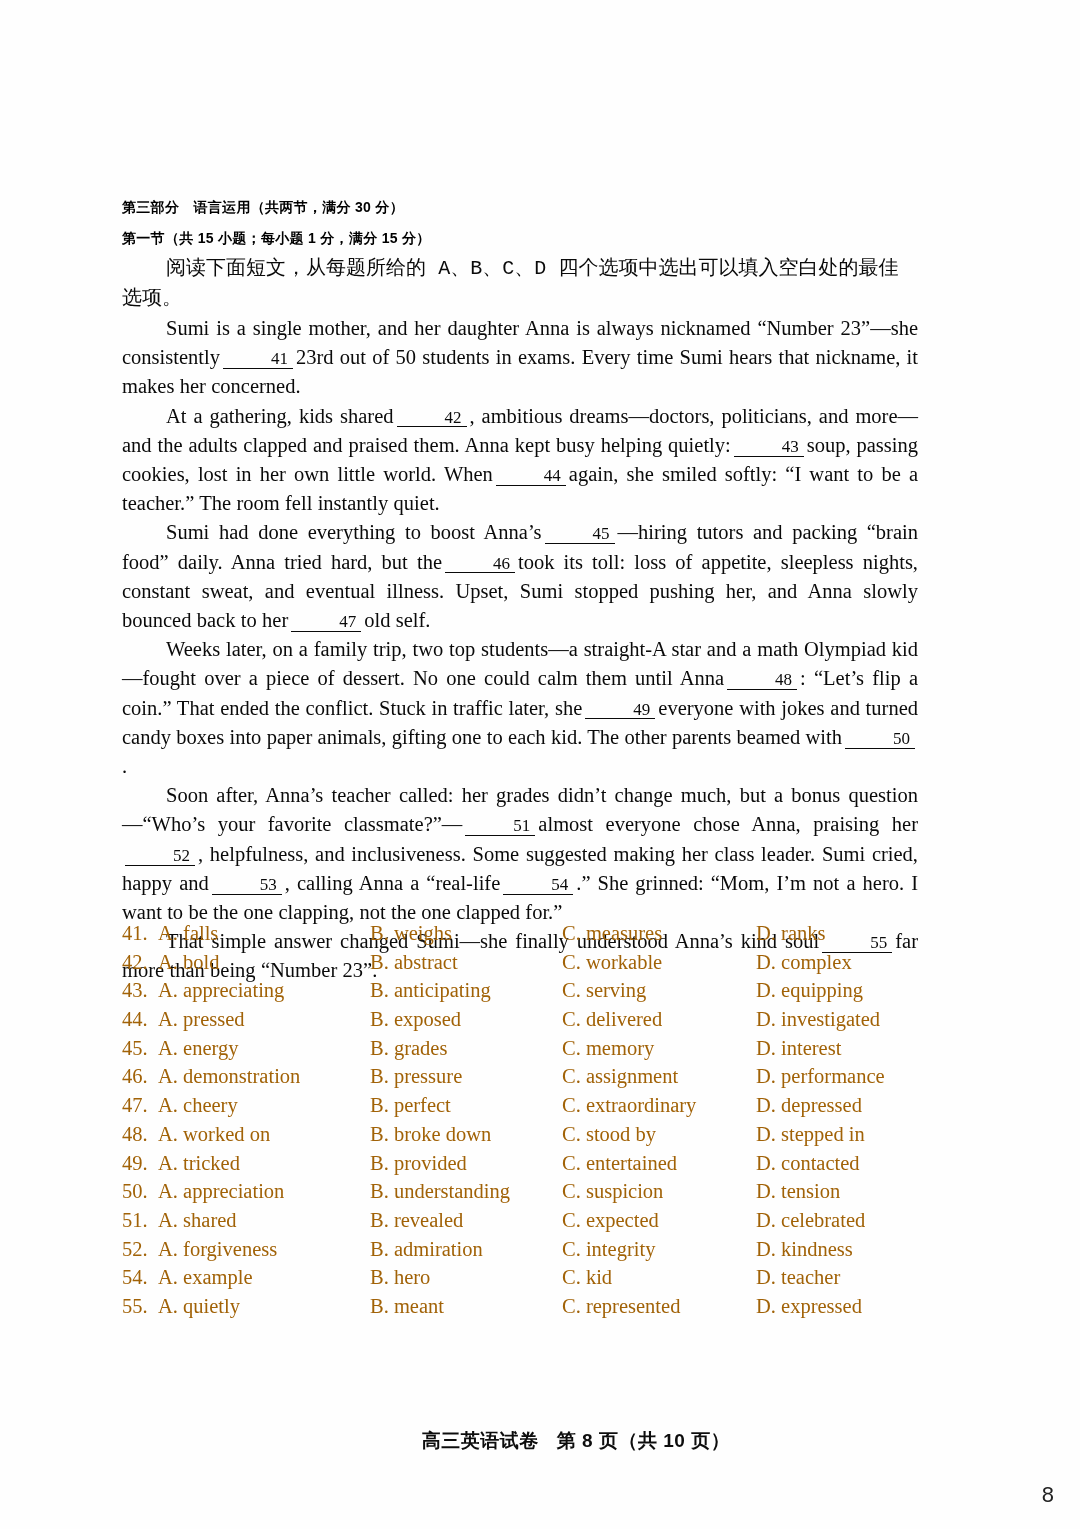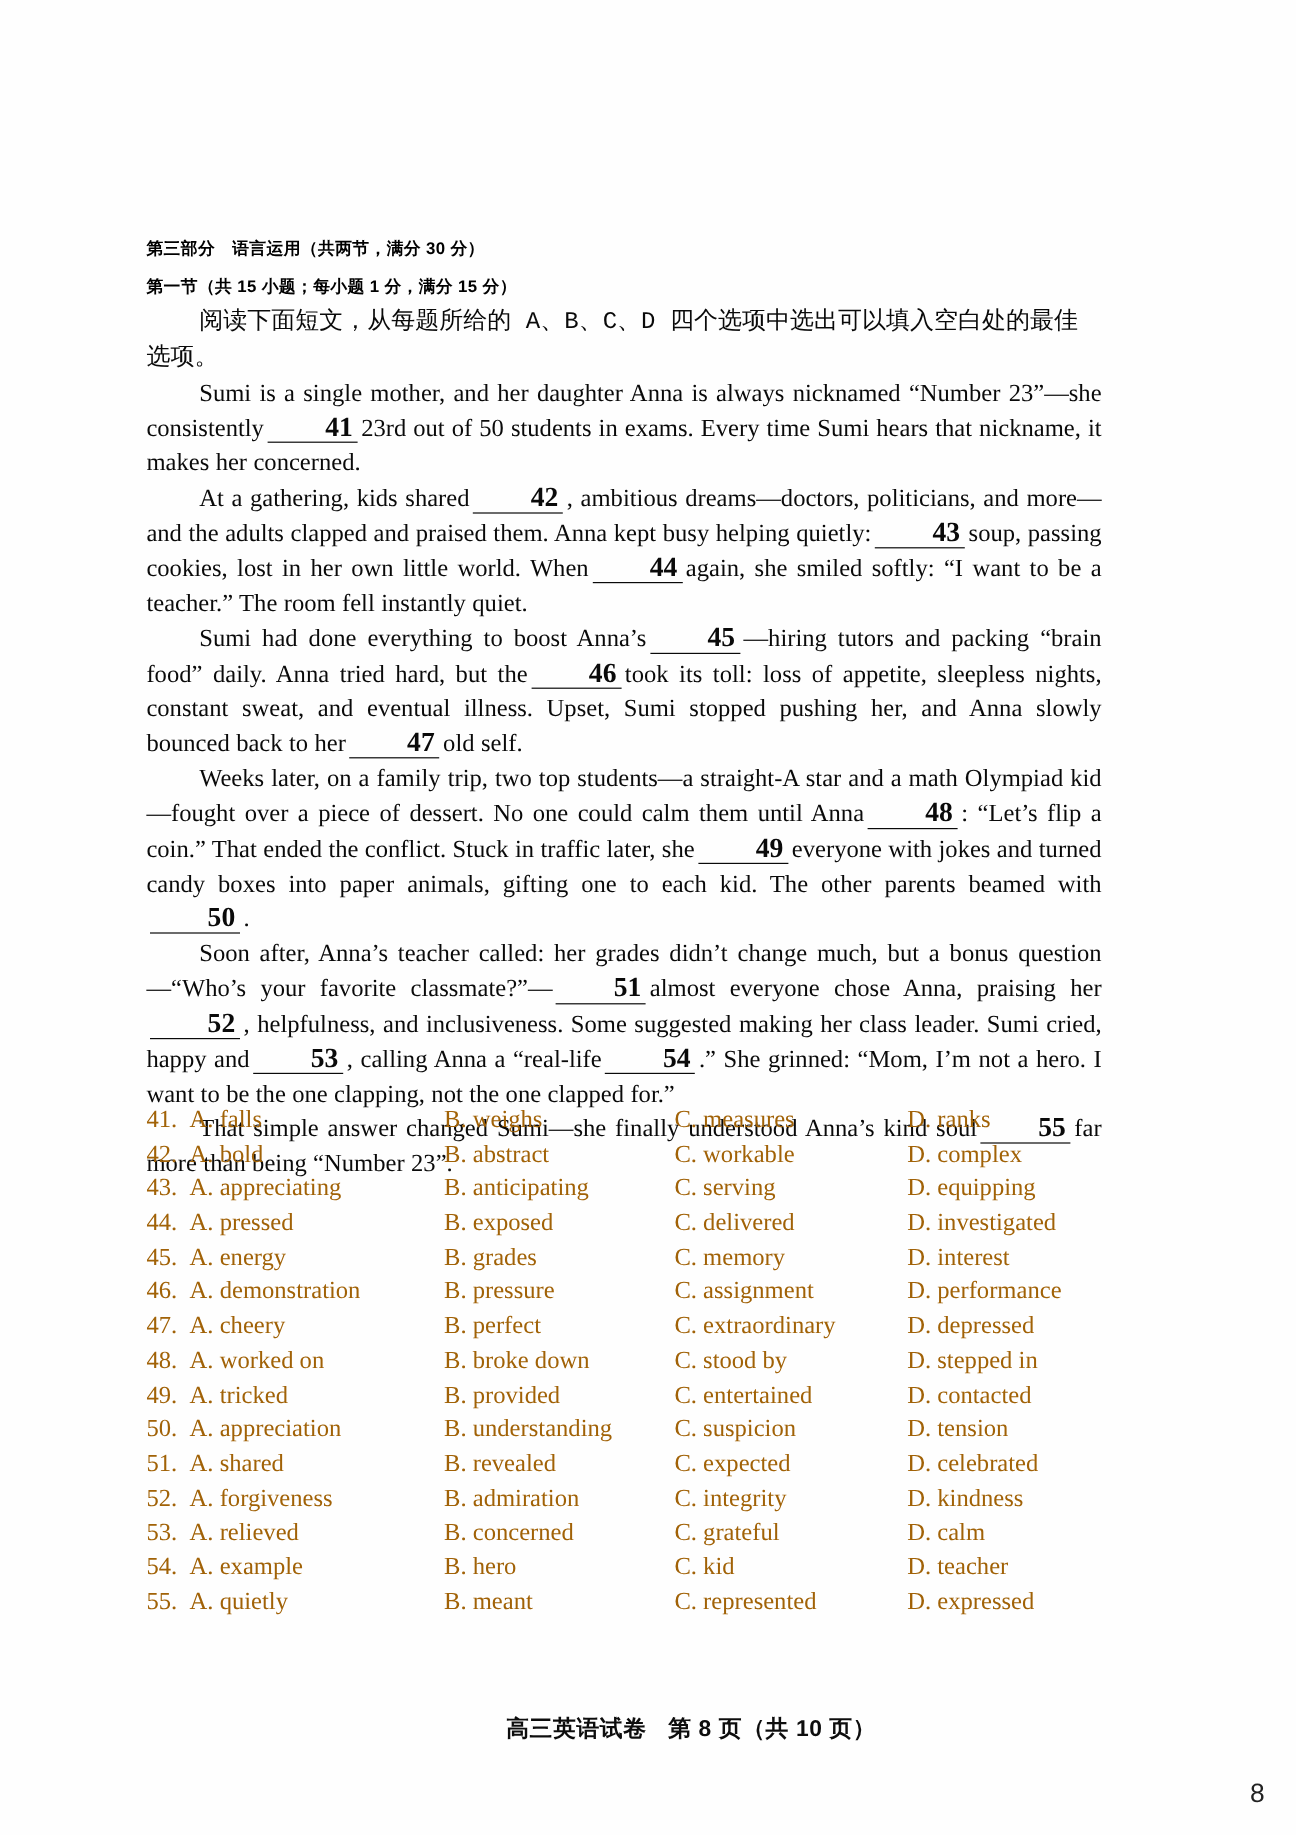--- a/index.html
+++ b/index.html
@@ -60,27 +60,26 @@
     text-align: left;
   }
   .para + .para { margin-top: 0px; }
 
   
 
   
   .blank {
     display: inline-block;
     min-width: 62px;
-    text-align: center;
+    text-align: left;
     border-bottom: 1.6px solid #0a0a0a;
     line-height: 1.05;
     margin: 0 3px;
     padding: 0 4px;
-    font-size: 23px;
-    font-weight: bold;
+    font-size: 17px;
   }
 
   
   .options {
     position: absolute;
     left: 122px;
     top: 919px;
     width: 800px;
     font-size: 20.5px;
     line-height: 28.7px;
@@ -245,27 +244,20 @@
         <span class="opt-d">D. celebrated</span>
       </div>
       <div class="opt-row">
         <span class="opt-num">52.</span>
         <span class="opt-a">A. forgiveness</span>
         <span class="opt-b">B. admiration</span>
         <span class="opt-c">C. integrity</span>
         <span class="opt-d">D. kindness</span>
       </div>
       <div class="opt-row">
-        <span class="opt-num">53.</span>
-        <span class="opt-a">A. relieved</span>
-        <span class="opt-b">B. concerned</span>
-        <span class="opt-c">C. grateful</span>
-        <span class="opt-d">D. calm</span>
-      </div>
-      <div class="opt-row">
         <span class="opt-num">54.</span>
         <span class="opt-a">A. example</span>
         <span class="opt-b">B. hero</span>
         <span class="opt-c">C. kid</span>
         <span class="opt-d">D. teacher</span>
       </div>
       <div class="opt-row">
         <span class="opt-num">55.</span>
         <span class="opt-a">A. quietly</span>
         <span class="opt-b">B. meant</span>

